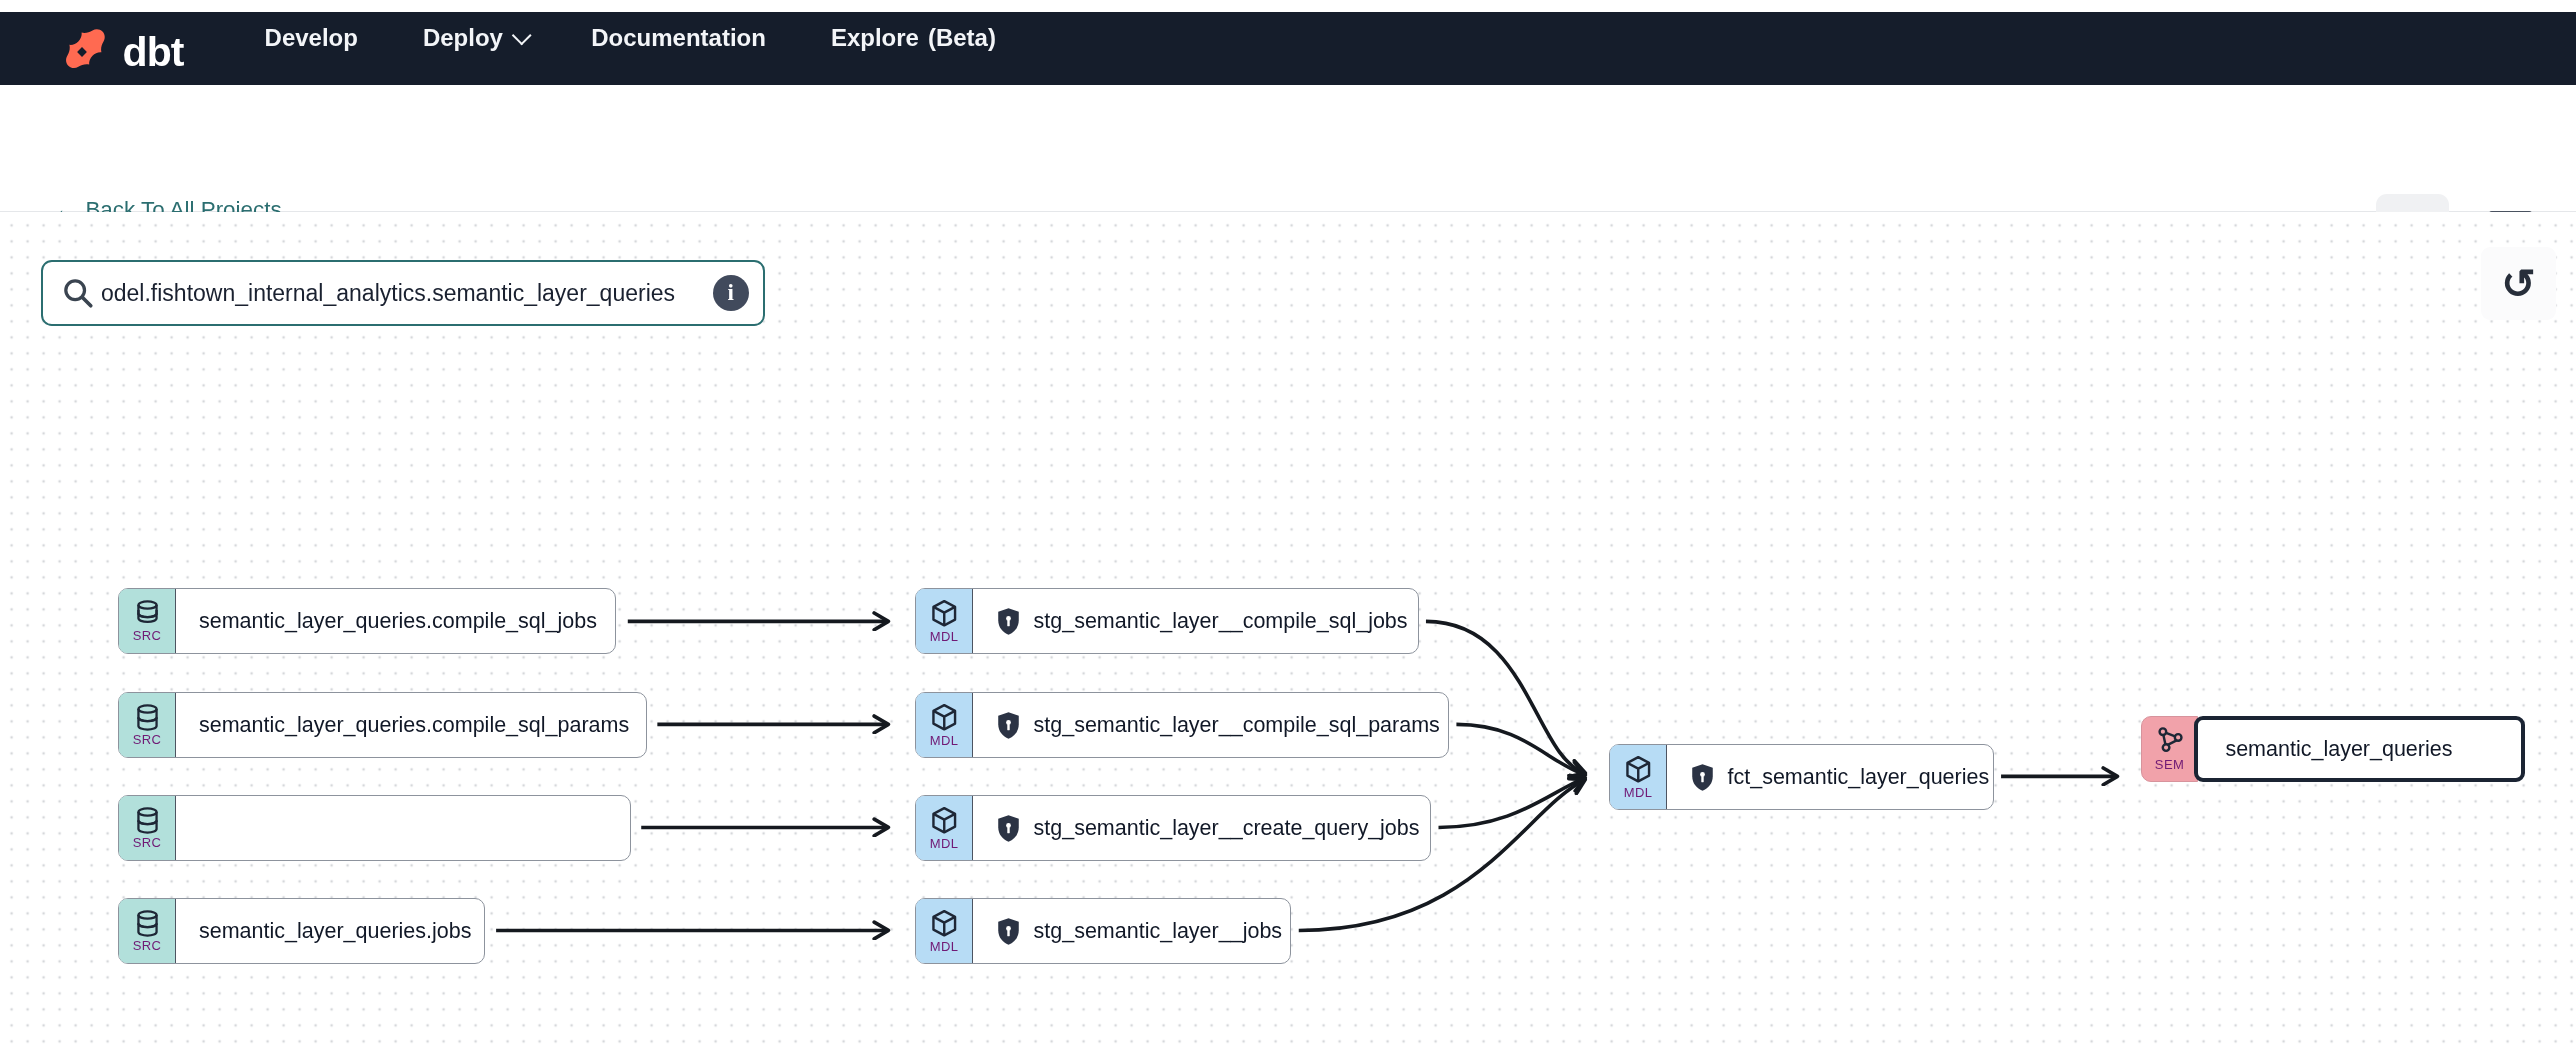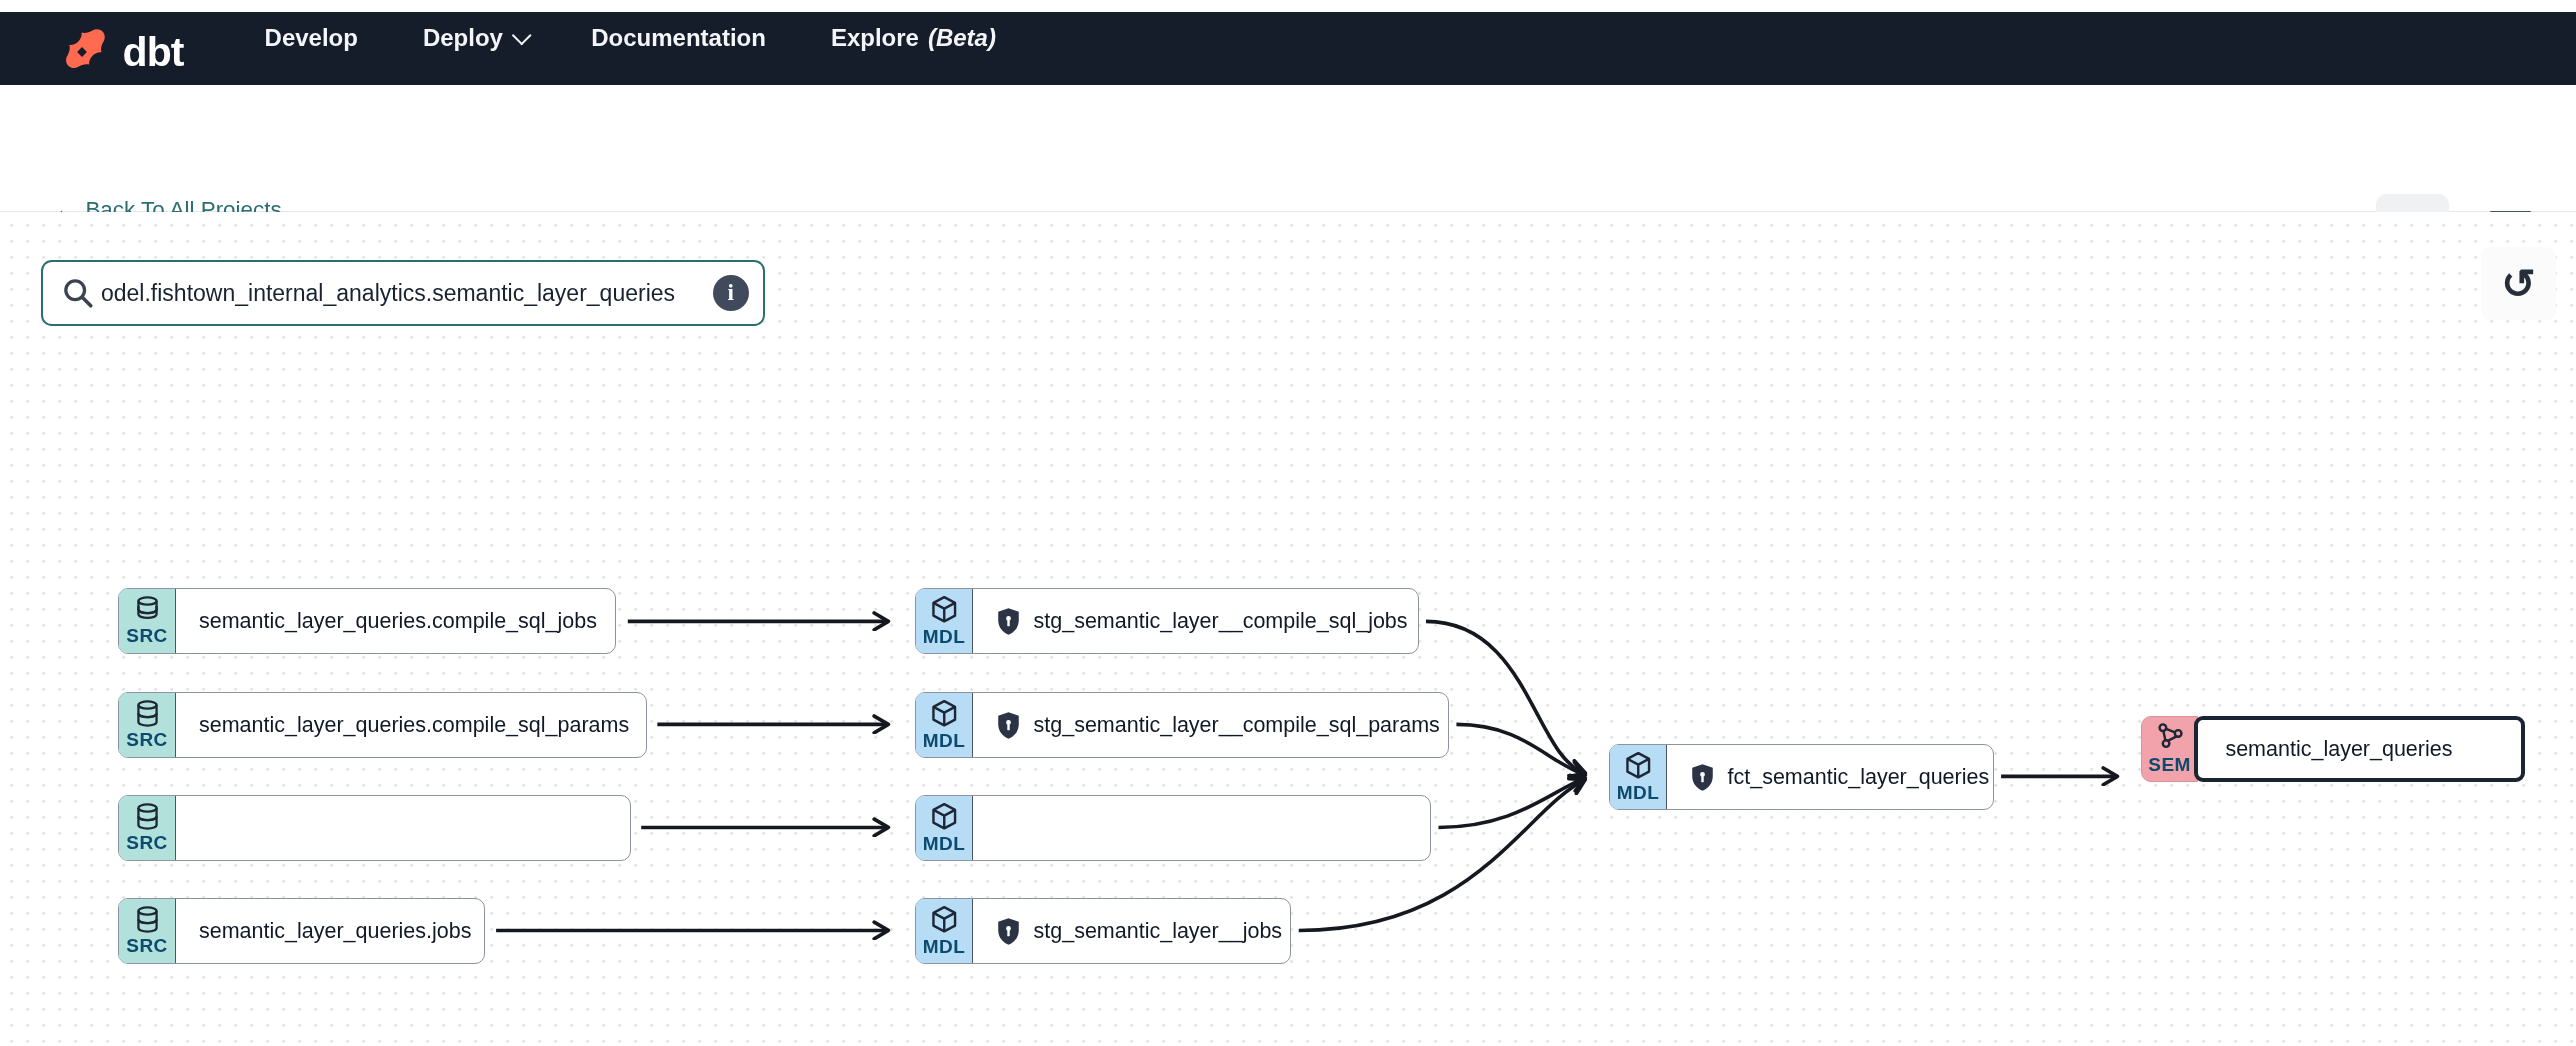--- a/index.html
+++ b/index.html
@@ -7,21 +7,21 @@
     font-family:"Liberation Sans", sans-serif; background:#ffffff; }
 
   
   .navbar { position:absolute; left:0; top:12px; width:2576px; height:85px;
     background:#151d2b; display:flex; align-items:flex-start; padding:12px 54px; }
   .brand { display:flex; align-items:center; gap:12.5px; margin-right:81px; cursor:pointer; }
   .brand-word { color:#ffffff; font-weight:bold; font-size:41px; letter-spacing:-0.9px; }
   .nav-items { display:flex; align-items:center; gap:65px; }
   .nav-item { color:#f3f5f8; font-size:24px; font-weight:bold; cursor:pointer;
     display:flex; align-items:center; gap:9px; white-space:nowrap; }
-  .nav-item .beta { font-style:italic; }
+  .nav-item .beta { }
   .chev { width:14.3px; height:14.3px; border-right:2.7px solid #f3f5f8; border-bottom:2.7px solid #f3f5f8;
     transform:rotate(45deg) translateY(-3.6px); display:inline-block; }
   .nav-right { margin-left:auto; display:flex; align-items:center; gap:23px; }
   .org-name { color:#e8ebf0; font-size:25px; font-weight:bold; white-space:nowrap; }
   .slash { color:#8f97a5; font-size:25px; padding:0 3.6px; }
   .proj-name { color:#dde1e8; font-size:25px; white-space:nowrap; }
   .chev-lt { width:12.5px; height:12.5px; border-right:2.7px solid #dde1e8; border-bottom:2.7px solid #dde1e8;
     transform:rotate(45deg) translateY(-2.7px); display:inline-block; margin-left:7.2px; }
   .help-icon { color:#e2e5ea; font-size:36px; font-weight:bold; margin-left:21.5px; cursor:pointer; }
   .gear-icon { color:#e2e5ea; font-size:41px; cursor:pointer; line-height:1; }
@@ -58,21 +58,21 @@
     cursor:pointer; font-size:41px; color:#272e3a; font-weight:bold; }
 
   .edges { position:absolute; left:0; top:0; width:2576px; height:834px; }
 
   
   .node { position:absolute; height:66px; display:flex; align-items:stretch;
     border-radius:10px; cursor:pointer; }
   .node.boxed { background:#ffffff; border:1.8px solid #8d939d; }
   .badge { width:57px; flex:0 0 57px; display:flex; flex-direction:column; align-items:center;
     justify-content:center; gap:0.9px; border-radius:8px 0 0 8px; border-right:1.8px solid #4d5461; }
-  .badge-label { font-size:19px; font-weight:bold; color:#0c4a6e; letter-spacing:0.4px; }
+  .badge-label { font-size:13px; font-weight:normal; color:#701a75; letter-spacing:0.4px; }
   .badge.src { background:#b2e0db; }
   .badge.mdl { background:#b7dcf5; }
   .badge.sem { background:#f1a2aa; border:1.8px solid #d7939c; border-radius:10px 0 0 10px; }
   .label-box { flex:1; display:flex; align-items:center; gap:12.5px; padding:0 14.3px 0 23px; overflow:hidden; }
   .node-label { font-size:21.5px; color:#111827; white-space:nowrap; }
   .node.sem-node .label-box { background:#ffffff; border:4.5px solid #1b2433; border-radius:9px;
     margin-left:-3.6px; z-index:1; padding-left:27px; }
   .shield { flex:0 0 auto; }
 </style>
 </head>
@@ -273,20 +273,28 @@
   <div class="node boxed" style="left:915px;top:583px;width:516px">
     <div class="badge mdl">
       <svg width="30.5" height="30.5" viewBox="0 0 24 24">
           <g fill="none" stroke="#1e2736" stroke-width="1.9" stroke-linejoin="round">
             <path d="M12 2.5 20.5 7v10L12 21.5 3.5 17V7z"></path>
             <path d="M3.5 7 12 11.5 20.5 7M12 11.5V21.5"></path>
           </g>
         </svg>
       <span class="badge-label">MDL</span>
     </div>
+    <div class="label-box">
+      <svg class="shield" width="25" height="29" viewBox="0 0 20 24">
+          <path fill="#2b3344" d="M10 1 18.5 4v7c0 6-3.8 10-8.5 12C5.3 21 1.5 17 1.5 11V4z"></path>
+          <circle cx="10" cy="9.5" r="2" fill="#fff"></circle>
+          <rect x="9" y="10.5" width="2" height="5.5" rx="1" fill="#fff"></rect>
+        </svg>
+      <span class="node-label">stg_semantic_layer__create_query_jobs</span>
+    </div>
   </div>
 
   <div class="node boxed" style="left:915px;top:686px;width:376px">
     <div class="badge mdl">
       <svg width="30.5" height="30.5" viewBox="0 0 24 24">
           <g fill="none" stroke="#1e2736" stroke-width="1.9" stroke-linejoin="round">
             <path d="M12 2.5 20.5 7v10L12 21.5 3.5 17V7z"></path>
             <path d="M3.5 7 12 11.5 20.5 7M12 11.5V21.5"></path>
           </g>
         </svg>

